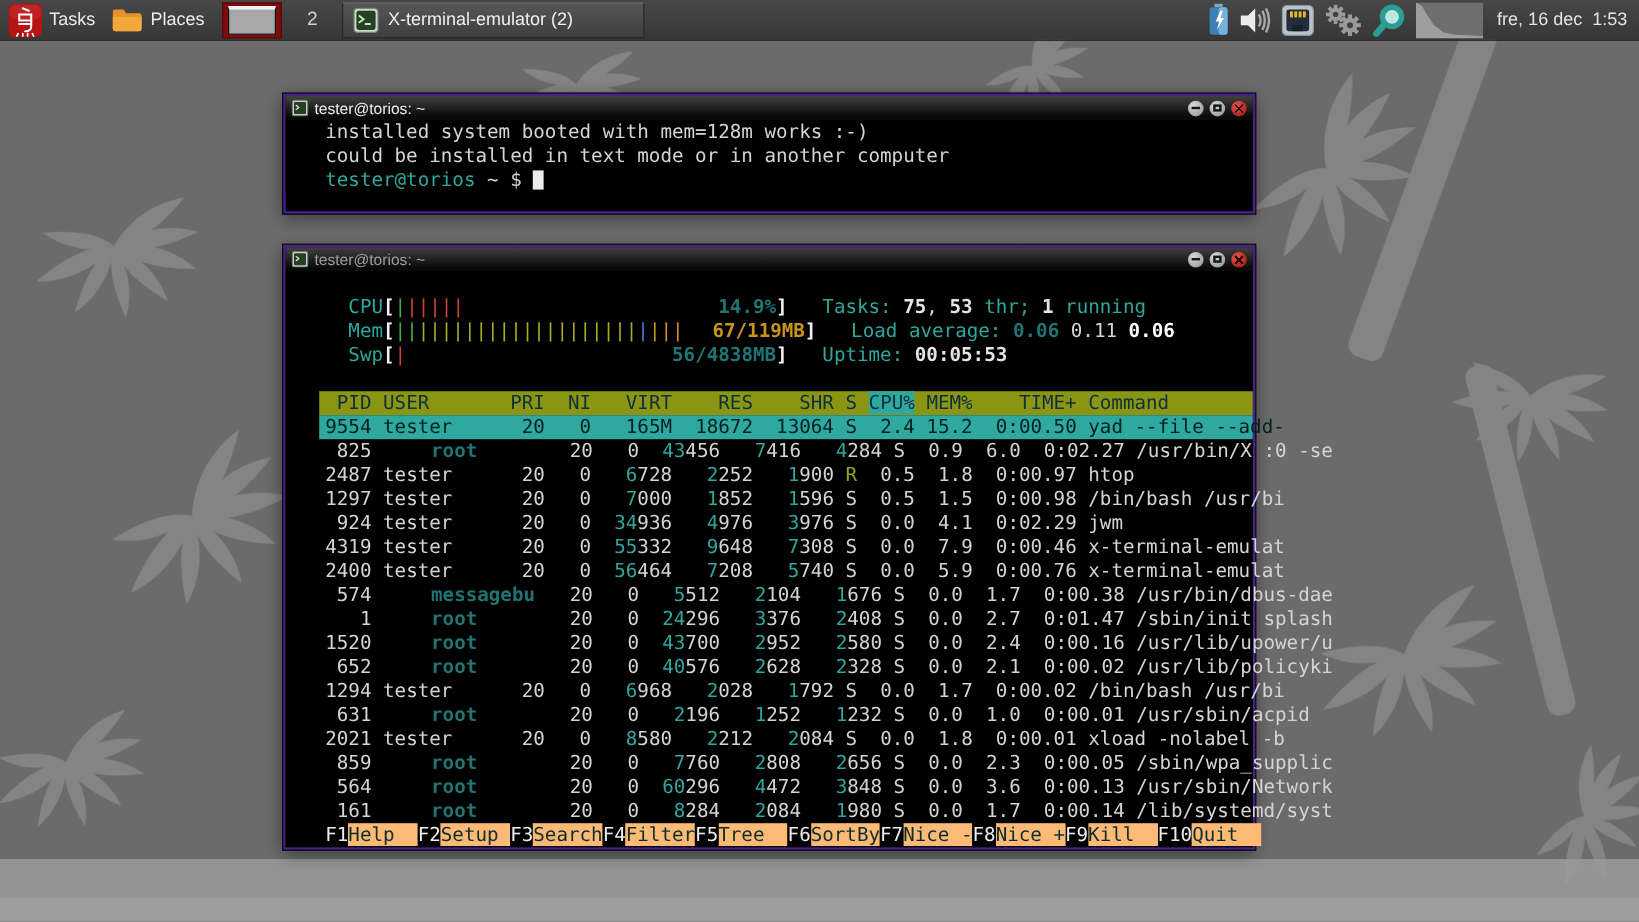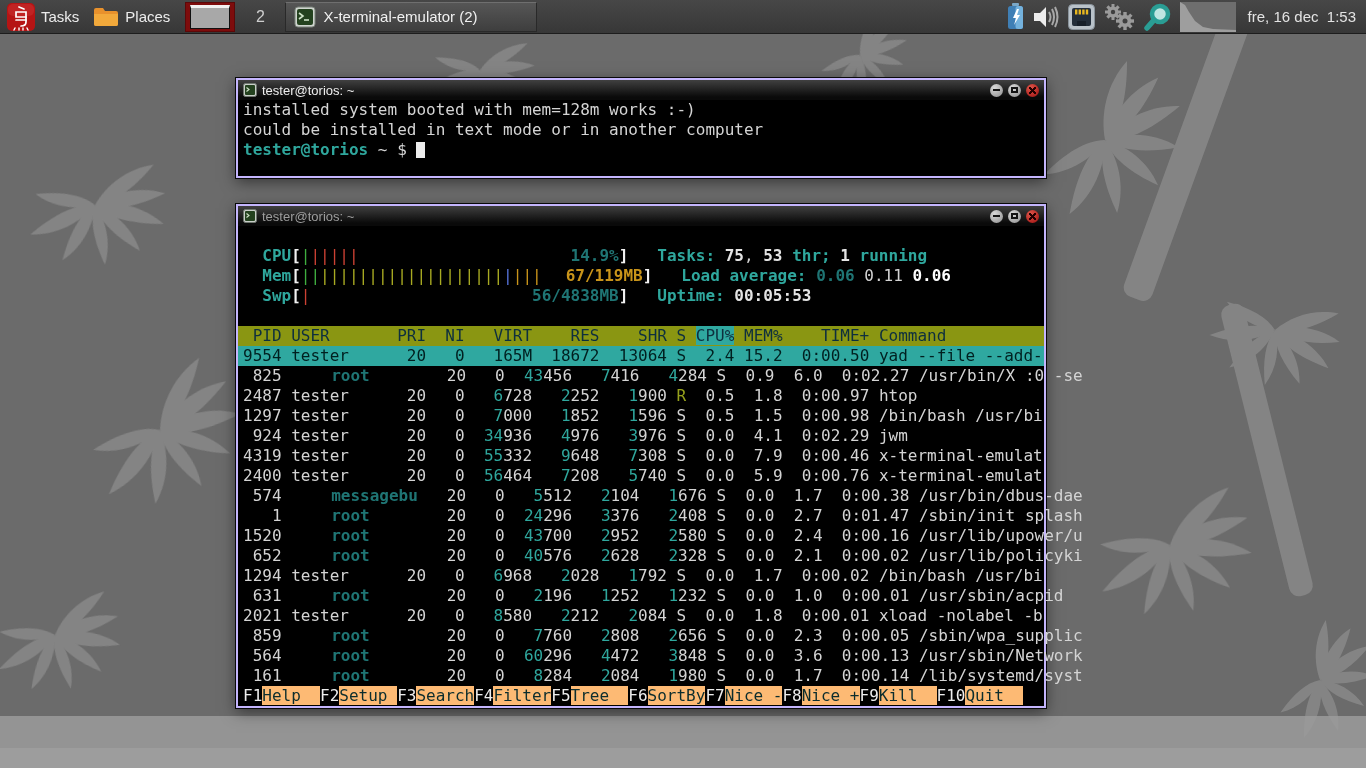--- a/index.html
+++ b/index.html
@@ -20,42 +20,42 @@
   .pwin{width:40px;height:24px;background:#a8a8a8;border:1px solid #111;border-top:3px solid #f2f2f2;box-sizing:border-box;}
   .pcell.d2{color:#cfcfcf;font-size:16px;}
   .task-btn{margin-left:0;width:252px;height:30px;box-sizing:border-box;
     background:linear-gradient(#565656,#3e3e3e);border:1px solid #292929;border-top-color:#6f6f6f;
     display:flex;align-items:center;gap:7px;padding:0 8px;}
   .task-label{white-space:nowrap;overflow:hidden;color:#f0f0f0;}
   .tray{margin-left:auto;display:flex;align-items:center;gap:8px;padding-right:4px;}
   .clock{color:#e3e3e3;white-space:pre;padding:0 10px 0 8px;font-size:15px;}
 
   
-  .window{position:absolute;box-sizing:border-box;background:#000;border:2px solid #c4b5fd;
+  .window{position:absolute;box-sizing:border-box;background:#000;border:2px solid #4c1d95;
     outline:1px solid #090909;box-shadow:0 4px 14px rgba(0,0,0,.5);z-index:10;}
   .titlebar{height:20px;background:linear-gradient(#404040,#0a0a0a 85%);
     display:flex;align-items:center;gap:5px;padding:0 5px;}
   .ttitle{flex:1;font-size:13px;color:#ededed;white-space:nowrap;}
   #win2 .ttitle{color:#9d9d9d;}
   .tbtn{width:13px;height:13px;border-radius:50%;flex:none;
     background:radial-gradient(circle at 35% 30%,#d9d9d9,#8d8d8d);
     display:flex;align-items:center;justify-content:center;}
   .tbtn.close{background:radial-gradient(circle at 35% 30%,#e0564a,#9c0f0f);}
   .g-min{width:7px;height:2px;background:#141414;}
   .g-max{width:7px;height:6px;border:2px solid #141414;box-sizing:border-box;}
   .g-x{width:7px;height:7px;background:
     linear-gradient(45deg,transparent 42%,#240000 42%,#240000 58%,transparent 58%),
     linear-gradient(-45deg,transparent 42%,#240000 42%,#240000 58%,transparent 58%);}
 
-  .tcontent{position:relative;background:#000;}
+  .tcontent{position:relative;background:#000;padding-left:28px;}
   .ln{height:20px;line-height:20px;font-family:"DejaVu Sans Mono",monospace;font-size:16px;
     white-space:pre;color:#d4d4d4;padding-left:5px;}
 
   
-  .c-teal{color:#2fa79d;font-weight:bold;}
+  .c-teal{color:#2fa79d;font-weight:normal;}
   .c-tealn{color:#2fa79d;}
   .c-dim{color:#1f7574;font-weight:bold;}
   .c-num{color:#e4e4e4;font-weight:bold;}
   .c-white{color:#ffffff;font-weight:bold;}
   .c-org{color:#c9941a;font-weight:bold;margin-left:24px;}
   .c-user{color:#1f7574;font-weight:bold;margin-left:40px;}
   .c-R{color:#96a11c;}
   .b-g{color:#3fae3f;}.b-r{color:#cc4133;}.b-o{color:#a8aa22;}.b-b{color:#5572d8;}.b-or{color:#c9941a;}
   .brk{color:#f2f2f2;font-weight:bold;}
   .hdr{background:#8a9612;}

